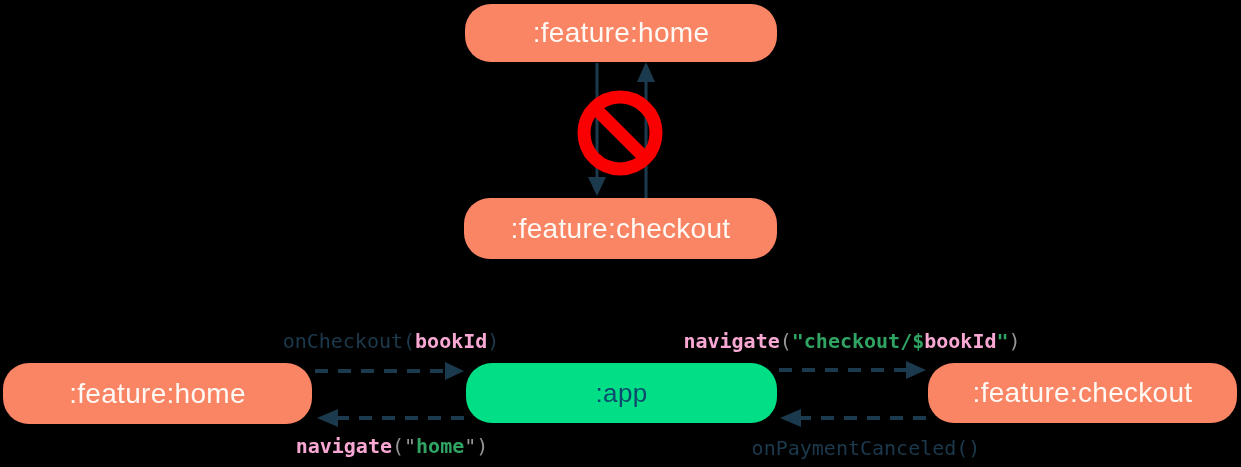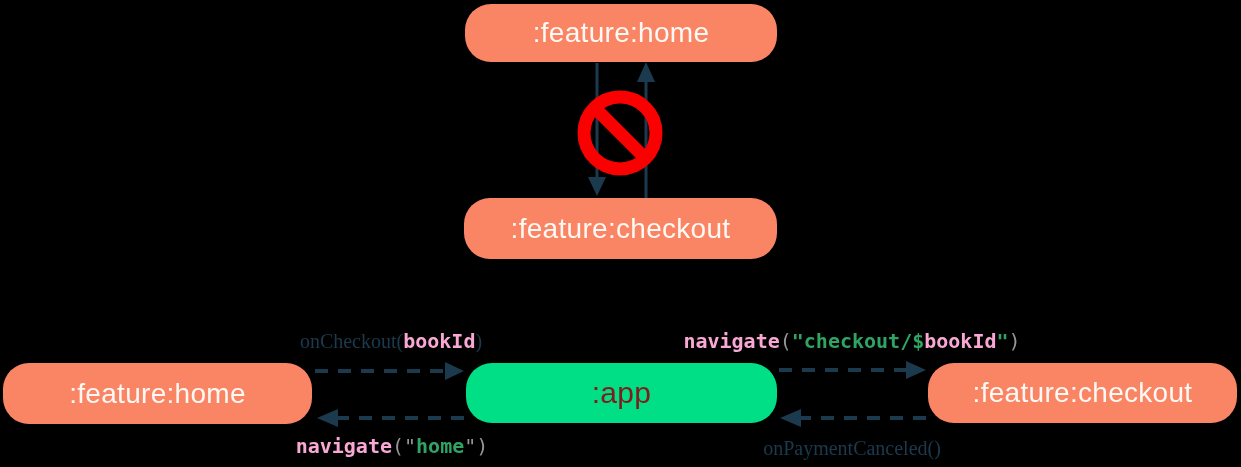--- a/index.html
+++ b/index.html
@@ -17,32 +17,32 @@
     box-sizing:border-box;
   }
   .module-box.salmon{background:#FA8565;}
   .module-box.green{background:#00DF85;}
   .module-label{
     font-size:28px;
     color:#FEF9F4;
     letter-spacing:0.3px;
     white-space:nowrap;
   }
-  .module-label.dark{color:#7f1d1d;font-size:30px;}
+  .module-label.dark{color:#0c4a6e;font-size:26px;}
   .connector-layer{position:absolute;left:0;top:0;width:1241px;height:467px;}
   .code-label{
     position:absolute;
     width:520px;
     text-align:center;
     font-family:"DejaVu Sans Mono","Liberation Mono",monospace;
     font-size:20px;
     font-weight:500;
     white-space:nowrap;
   }
-  .tk-navy{color:#1C3A4D;font-family:Liberation Serif, serif;}
+  .tk-navy{color:#1C3A4D;}
   .tk-navy-bold{color:#f9a8d4;font-weight:700;}
   .tk-gray{color:#969696;}
   .tk-green-bold{color:#2FA463;font-weight:700;}
 </style>
 </head>
 <body>
 
 <div class="canvas">
 
   <svg class="connector-layer" viewBox="0 0 1241 467" xmlns="http://www.w3.org/2000/svg">
@@ -97,15 +97,15 @@
   <div class="module-box salmon" style="left:928px;top:363px;width:309px;height:60px;">
     <span class="module-label">:feature:checkout</span>
   </div>
 
   <div class="code-label" style="left:131px;top:329px;"><span class="tk-navy">onCheckout(</span><span class="tk-navy-bold">bookId</span><span class="tk-navy">)</span></div>
 
   <div class="code-label" style="left:132px;top:434px;"><span class="tk-navy-bold">navigate</span><span class="tk-gray">(</span><span class="tk-gray">"</span><span class="tk-green-bold">home</span><span class="tk-gray">"</span><span class="tk-gray">)</span></div>
 
   <div class="code-label" style="left:592px;top:329px;"><span class="tk-navy-bold">navigate</span><span class="tk-gray">(</span><span class="tk-green-bold">"checkout/$</span><span class="tk-navy-bold">bookId</span><span class="tk-green-bold">"</span><span class="tk-gray">)</span></div>
 
-  <div class="code-label" style="left:592px;top:436px;"><span class="tk-navy">onPaymentCanceled()</span></div>
+  <div class="code-label" style="left:606px;top:436px;"><span class="tk-navy">onPaymentCanceled()</span></div>
 
 </div>
 
 </body></html>

